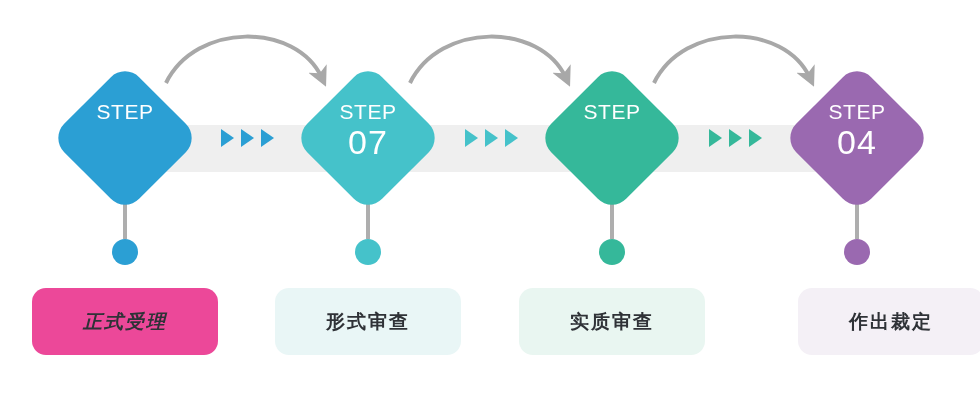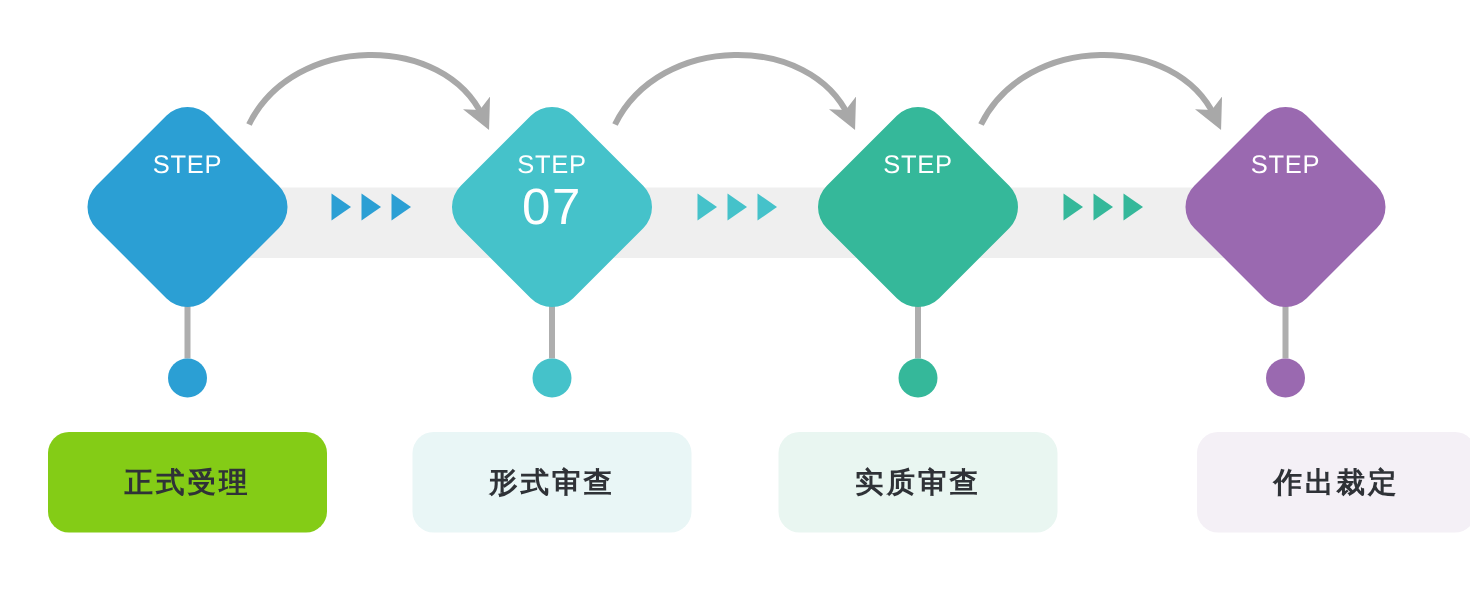--- a/index.html
+++ b/index.html
@@ -80,21 +80,21 @@
     left: -60px;
     top: -37px;
     width: 120px;
     text-align: center;
     color: #ffffff;
     line-height: 1;
     user-select: none;
   }
   .step-word {
     display: block;
-    font-size: 17px;
+    font-size: 21px;
     letter-spacing: 0.5px;
     font-weight: 400;
     margin-bottom: 3px;
   }
   .step-num {
     display: block;
     font-size: 34px;
     font-weight: 400;
     letter-spacing: 1px;
   }
@@ -178,21 +178,21 @@
       <div class="tri"></div>
     </div>
     <div class="stem" style="left: 125px;"></div>
     <div class="diamond-wrap" style="left: 125px;">
       <div class="diamond" style="background: rgb(43, 159, 212);"></div>
       <div class="diamond-text">
         <span class="step-word">STEP</span>
       </div>
     </div>
     <div class="dot" style="left: 125px; background: rgb(43, 159, 212);"></div>
-    <div class="label-box" style="left: 125px; background: #84cc16;">
+    <div class="label-box" style="left: 125px; background: #ec4899; font-style: italic;">
       <span class="label-text">正式受理</span>
     </div>
     <div class="stem" style="left: 368px;"></div>
     <div class="diamond-wrap" style="left: 368px;">
       <div class="diamond" style="background: rgb(69, 194, 202);"></div>
       <div class="diamond-text">
         <span class="step-word">STEP</span>
         <span class="step-num">07</span>
       </div>
     </div>
@@ -209,19 +209,20 @@
     </div>
     <div class="dot" style="left: 612px; background: rgb(53, 184, 154);"></div>
     <div class="label-box" style="left: 612px; background: rgb(233, 246, 241);">
       <span class="label-text">实质审查</span>
     </div>
     <div class="stem" style="left: 857px;"></div>
     <div class="diamond-wrap" style="left: 857px;">
       <div class="diamond" style="background: rgb(154, 105, 176);"></div>
       <div class="diamond-text">
         <span class="step-word">STEP</span>
+        <span class="step-num">04</span>
       </div>
     </div>
     <div class="dot" style="left: 857px; background: rgb(154, 105, 176);"></div>
     <div class="label-box" style="left: 891px; background: rgb(244, 240, 246);">
       <span class="label-text">作出裁定</span>
     </div>
   </div>
 
 </body></html>

